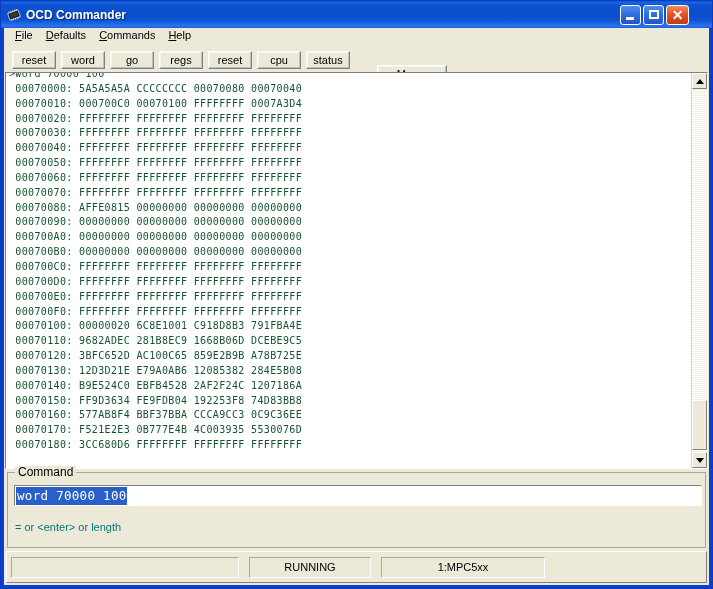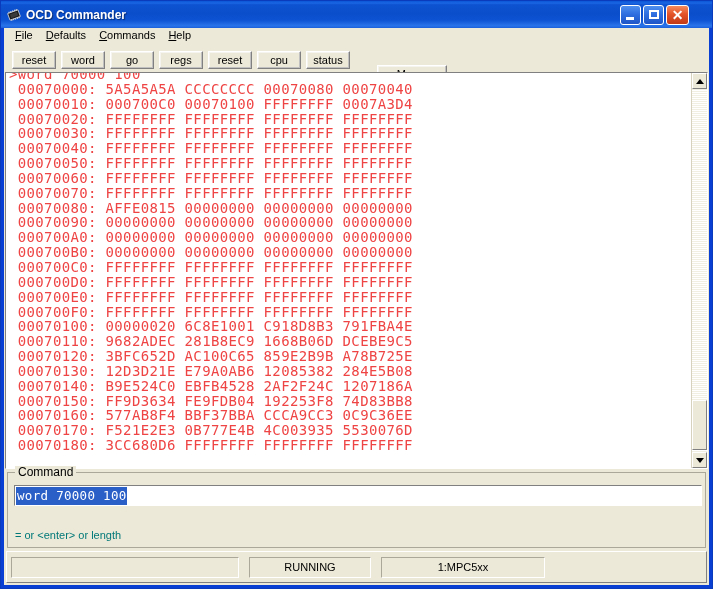--- a/index.html
+++ b/index.html
@@ -170,23 +170,23 @@
     box-sizing: border-box;
     overflow: hidden;
     position: relative;
   }
   .output {
     flex: 1 1 auto;
     background: #ffffff;
     overflow: hidden;
     padding: 0 0 12px 3px;
     font-family: "DejaVu Sans Mono", "Liberation Mono", monospace;
-    font-size: 14px;
+    font-size: 10px;
     line-height: 14.85px;
-    color: #ef4444;
+    color: #14532d;
     white-space: pre;
     letter-spacing: 0.35px;
   }
   .output .line { height: 14.85px; }
   .out-first { margin-top: -6px; }
 
   
   .vscroll {
     flex: 0 0 16px;
     width: 16px;
@@ -267,21 +267,21 @@
     font-family: "DejaVu Sans Mono", "Liberation Mono", monospace;
     font-size: 12.5px;
     color: #ffffff;
     background: #2a5fc8;
     padding: 1px 0 2px 1px;
     letter-spacing: 0.3px;
     white-space: pre;
   }
   .cmdhint {
     position: absolute;
-    left: 7px; top: 56px;
+    left: 7px; top: 48px;
     font-size: 11px;
     color: #007878;
     font-family: "Liberation Sans", sans-serif;
   }
 
   
   .statusbar {
     flex: 0 0 32px;
     margin: 3px 2px 2px 2px;
     background: #ece9d8;

